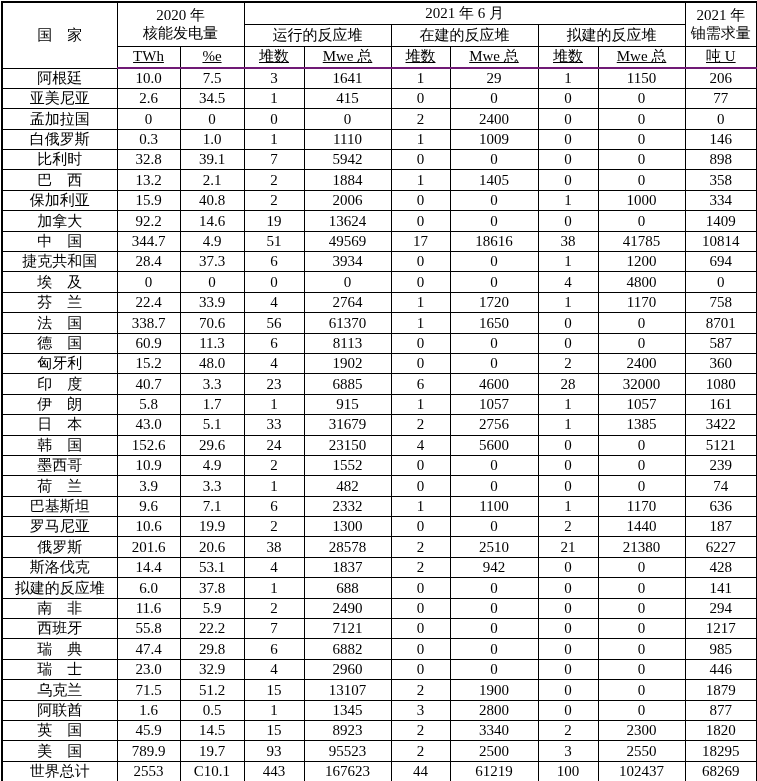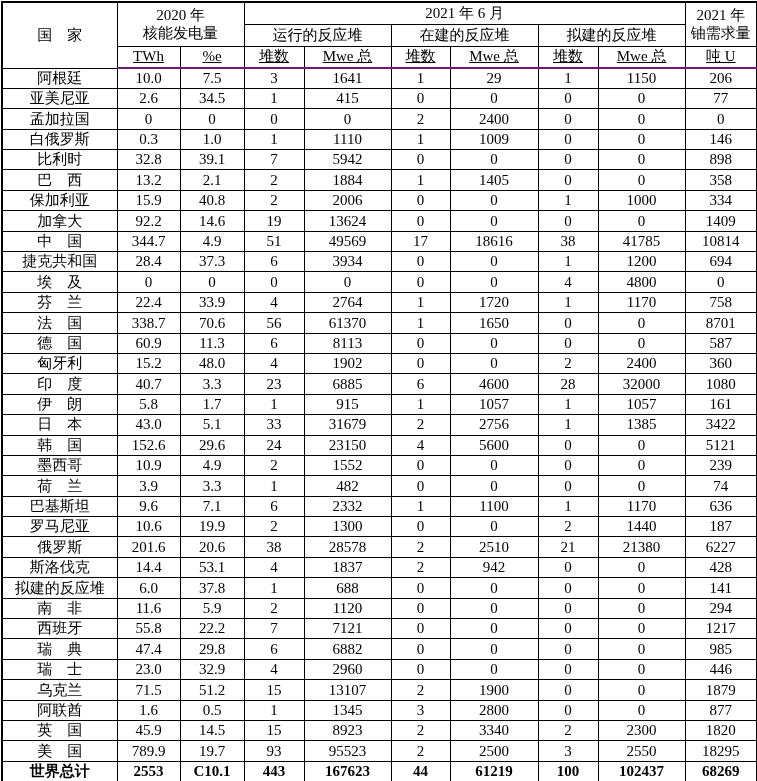--- a/index.html
+++ b/index.html
@@ -34,21 +34,21 @@
     white-space: nowrap;
   }
   thead tr { height: 22px; }
   thead tr:last-child th { border-bottom: 2px solid #701a75; text-decoration: underline; }
   tbody tr { height: 20.4px; }
   td.country {
     text-align: left;
     padding-left: 8px;
   }
   tr.total td {
-    font-weight: bold;
+    font-weight: normal;
   }
   .hdr-two-line { line-height: 1.35; }
 </style>
 </head>
 <body>
 
 <table class="nuc">
   <colgroup>
     <col style="width:115px">
     <col style="width:63px">
@@ -402,21 +402,21 @@
         <td>0</td>
         <td>0</td>
         <td>0</td>
         <td>141</td>
       </tr>
       <tr>
         <td class="country">南　非</td>
         <td>11.6</td>
         <td>5.9</td>
         <td>2</td>
-        <td>1120</td>
+        <td>2490</td>
         <td>0</td>
         <td>0</td>
         <td>0</td>
         <td>0</td>
         <td>294</td>
       </tr>
       <tr>
         <td class="country">西班牙</td>
         <td>55.8</td>
         <td>22.2</td>

